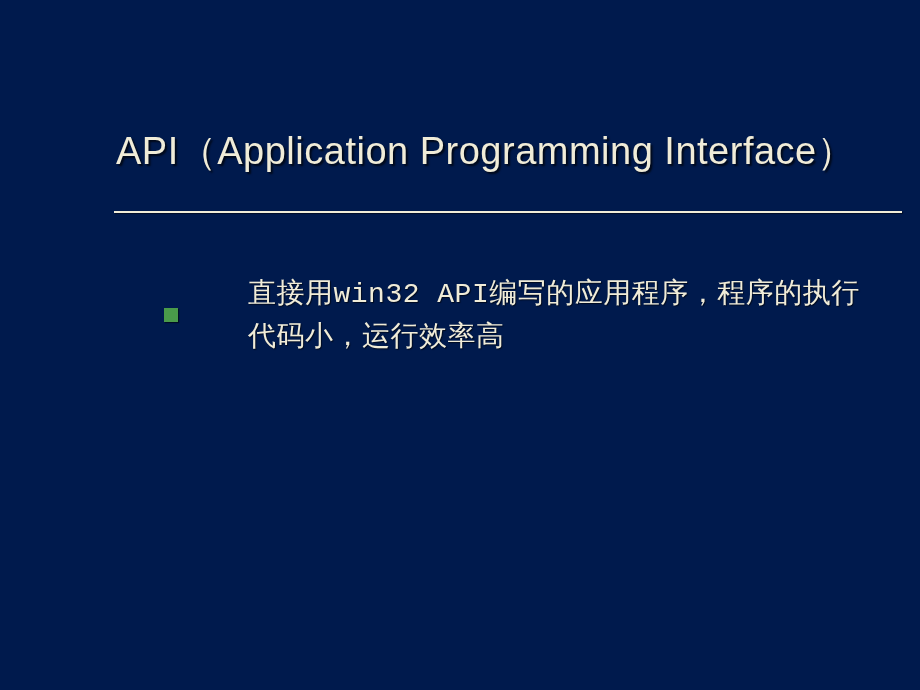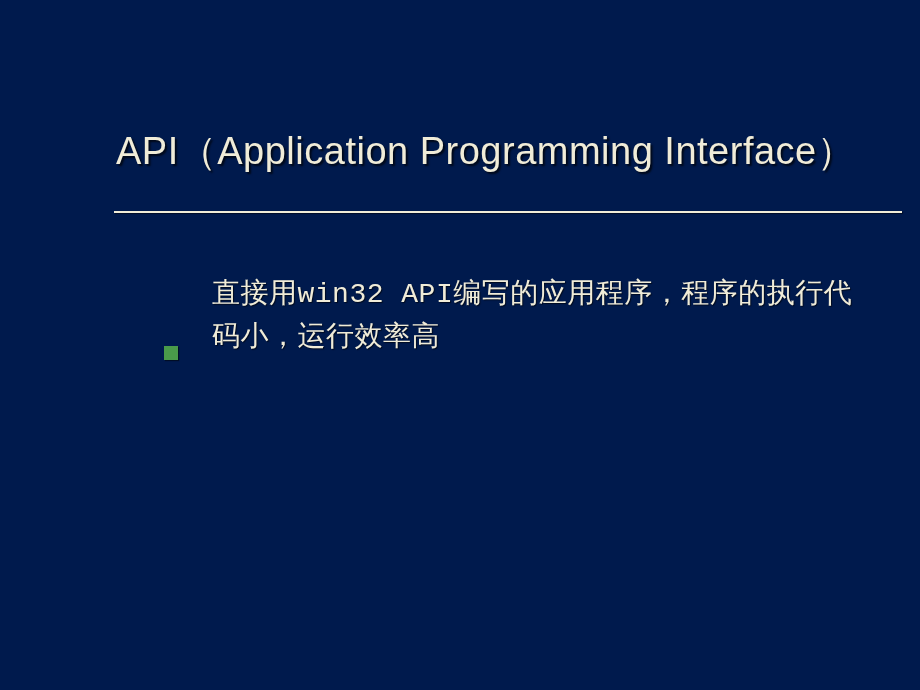--- a/index.html
+++ b/index.html
@@ -29,23 +29,24 @@
       height: 2px;
       background: #f0ecd8;
       margin-bottom: 44px;
       box-shadow: 1px 1px 1px rgba(0,0,0,0.5);
     }
     .content {
       padding-left: 18px;
     }
     .bullet-item {
       display: flex;
-      align-items: flex-end;
+      align-items: center;
       margin-bottom: 6px;
       line-height: 1.55;
+      gap: 36px;
     }
     .bullet-icon {
       flex: 0 0 auto;
       width: 14px;
       height: 14px;
       background: #4a9b4a;
       margin-top: 13px;
       margin-right: 18px;
       box-shadow: 1px 1px 1px rgba(0,0,0,0.5);
     }

